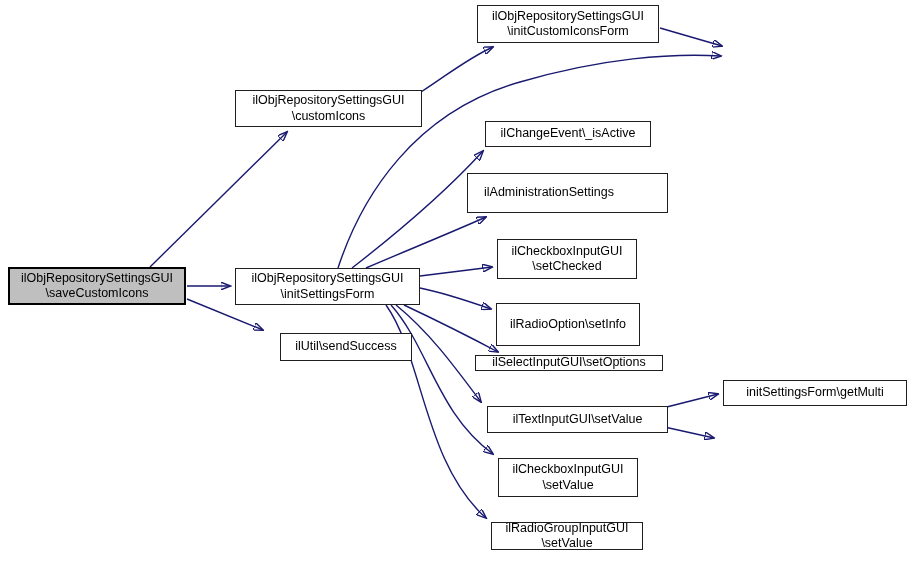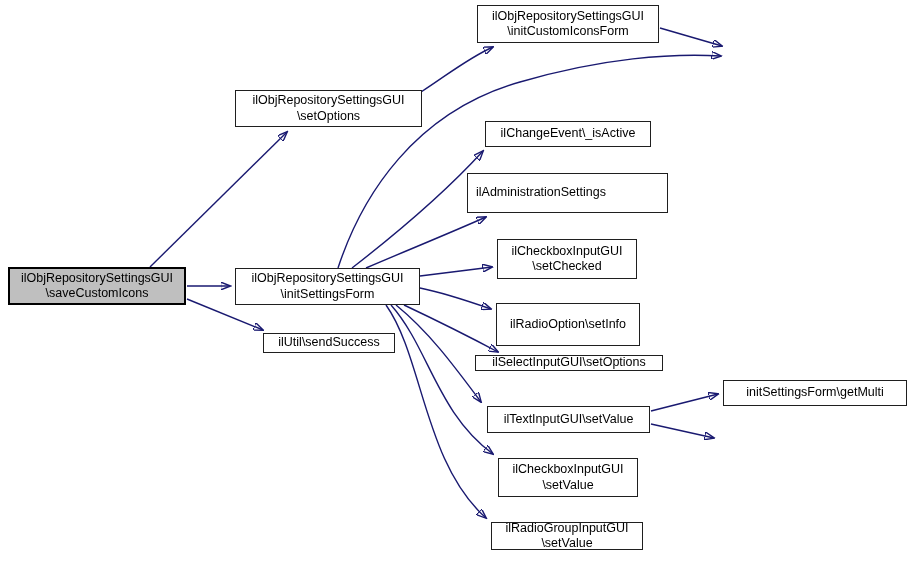--- a/index.html
+++ b/index.html
@@ -18,21 +18,21 @@
   .node {
     position:absolute; display:flex; flex-direction:column;
     align-items:center; justify-content:center;
     background:var(--fill); border:1.5px solid var(--border);
     color:var(--text); font-size:12.5px; line-height:15.5px;
     text-align:center; white-space:nowrap; cursor:pointer;
   }
   .node--highlight {
     background:var(--highlight_fill); border:2px solid #000; cursor:default;
   }
-  .node--left { align-items:flex-start; text-align:left; padding-left:8px; }
+  .node--left { align-items:flex-start; text-align:left; padding-left:16px; }
   .node span { display:block; }
 </style>
 </head>
 <body>
 
 <div class="canvas">
 
   <svg class="edges" width="920" height="569" viewBox="0 0 920 569">
     <defs>
       <marker id="arrow" markerUnits="userSpaceOnUse" markerWidth="11" markerHeight="8" refX="9.5" refY="4" orient="auto">
@@ -57,35 +57,35 @@
     <path d="M651,424 L714,438" marker-end="url(#arrow)"></path>
   </svg>
 
   <div class="node node--highlight" style="left:8px;top:267px;width:178px;height:38px">
     <span>ilObjRepositorySettingsGUI</span>
     <span>\saveCustomIcons</span>
   </div>
 
   <div class="node" style="left:235px;top:90px;width:187px;height:37px">
     <span>ilObjRepositorySettingsGUI</span>
-    <span>\setOptions</span>
+    <span>\customIcons</span>
   </div>
 
   <div class="node" style="left:477px;top:5px;width:182px;height:38px">
     <span>ilObjRepositorySettingsGUI</span>
     <span>\initCustomIconsForm</span>
   </div>
 
 
   <div class="node" style="left:235px;top:268px;width:185px;height:37px">
     <span>ilObjRepositorySettingsGUI</span>
     <span>\initSettingsForm</span>
   </div>
 
-  <div class="node" style="left:263px;top:333px;width:132px;height:20px">
+  <div class="node" style="left:280px;top:333px;width:132px;height:28px">
     <span>ilUtil\sendSuccess</span>
     <span></span>
   </div>
 
   <div class="node" style="left:485px;top:121px;width:166px;height:26px">
     <span>ilChangeEvent\_isActive</span>
     <span></span>
   </div>
 
   <div class="node node--left" style="left:467px;top:173px;width:201px;height:40px">
@@ -100,21 +100,21 @@
   <div class="node" style="left:496px;top:303px;width:144px;height:43px">
     <span>ilRadioOption\setInfo</span>
     <span></span>
   </div>
 
   <div class="node" style="left:475px;top:355px;width:188px;height:16px">
     <span>ilSelectInputGUI\setOptions</span>
     <span></span>
   </div>
 
-  <div class="node" style="left:487px;top:406px;width:163px;height:27px">
+  <div class="node" style="left:487px;top:406px;width:181px;height:27px">
     <span>ilTextInputGUI\setValue</span>
     <span></span>
   </div>
 
   <div class="node" style="left:723px;top:380px;width:184px;height:26px">
     <span>initSettingsForm\getMulti</span>
     <span></span>
   </div>
 
 

